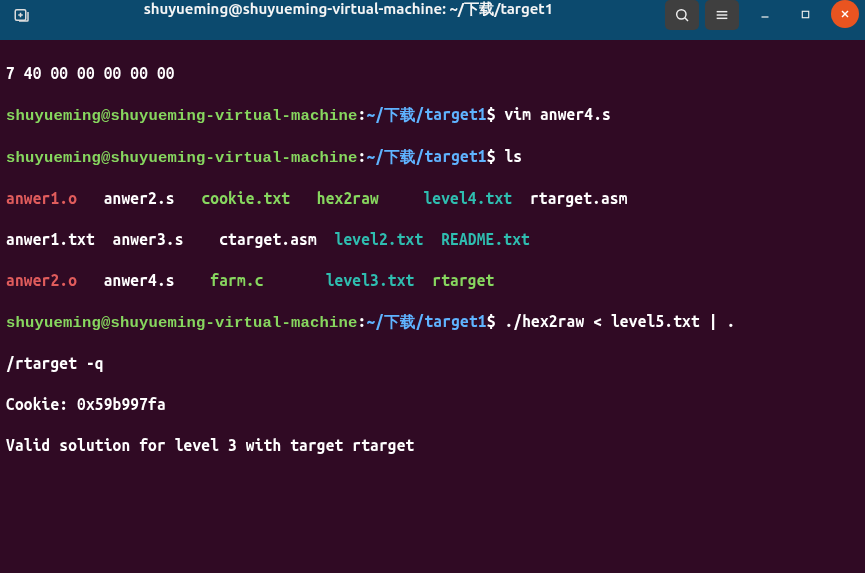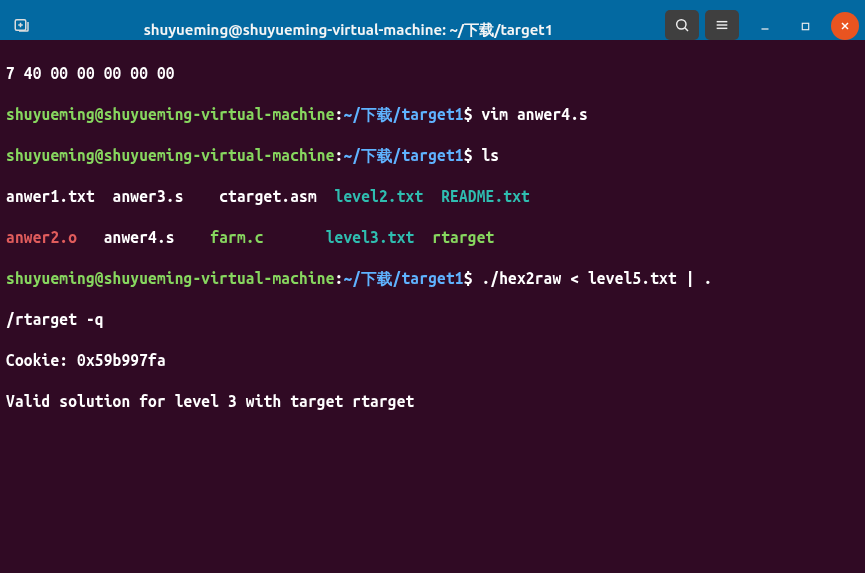--- a/index.html
+++ b/index.html
@@ -5,23 +5,23 @@
   * { margin: 0; padding: 0; box-sizing: border-box; }
   body {
     font-family: "Ubuntu Mono", "DejaVu Sans Mono", monospace;
     background: #300a24;
     width: 865px;
     height: 573px;
     overflow: hidden;
   }
   .titlebar {
     height: 40px;
-    background: #0369a1;
+    background: #0c4a6e;
     display: flex;
-    align-items: flex-end;
+    align-items: flex-start;
     padding: 0 6px;
     color: #e6e6e6;
   }
   .tb-newtab {
     width: 32px; height: 30px;
     display: flex; align-items: center; justify-content: center;
     border-radius: 4px;
     color: #ddd;
   }
   .tb-title {
@@ -50,21 +50,21 @@
   .tb-close { background: #e95420; color: #fff; }
   .terminal {
     padding: 4px 6px 6px 6px;
     font-size: 15.5px;
     line-height: 1.32;
     color: #ffffff;
     font-weight: bold;
     white-space: pre;
     letter-spacing: 0.2px;
   }
-  .ps-user { color: #87d75f; }
+  .ps-user { color: #87d75f; font-family: Liberation Mono, monospace; }
   .ps-path { color: #5fb3ff; text-align: right; }
   .file-exec { color: #87d75f; }
   .file-arch { color: #e05c5c; }
   .file-teal { color: #2fbdb0; }
   .line { display: block; }
   svg { display: block; }
 </style>
 </head>
 <body>
 
@@ -106,20 +106,21 @@
         <line x1="6" y1="6" x2="18" y2="18"></line>
         <line x1="18" y1="6" x2="6" y2="18"></line>
       </svg>
   </div>
 </div>
 
 <div class="terminal">
 <span class="line">7 40 00 00 00 00 00</span>
 <span class="line"><span class="ps-user">shuyueming@shuyueming-virtual-machine</span><span>:</span><span class="ps-path">~/下载/target1</span><span>$</span><span> vim anwer4.s</span></span>
 <span class="line"><span class="ps-user">shuyueming@shuyueming-virtual-machine</span><span>:</span><span class="ps-path">~/下载/target1</span><span>$</span><span> ls</span></span>
+<span class="line"><span class="file-arch">anwer1.o   </span><span>anwer2.s   </span><span class="file-exec">cookie.txt   </span><span class="file-exec">hex2raw     </span><span class="file-teal">level4.txt  </span><span>rtarget.asm</span></span>
 <span class="line"><span>anwer1.txt  </span><span>anwer3.s    </span><span>ctarget.asm  </span><span class="file-teal">level2.txt  </span><span class="file-teal">README.txt</span></span>
 <span class="line"><span class="file-arch">anwer2.o   </span><span>anwer4.s    </span><span class="file-exec">farm.c       </span><span class="file-teal">level3.txt  </span><span class="file-exec">rtarget</span></span>
 <span class="line"><span class="ps-user">shuyueming@shuyueming-virtual-machine</span><span>:</span><span class="ps-path">~/下载/target1</span><span>$</span><span> ./hex2raw &lt; level5.txt | .</span></span>
 <span class="line">/rtarget -q</span>
 <span class="line">Cookie: 0x59b997fa</span>
 <span class="line">Valid solution for level 3 with target rtarget</span>
 
 
 
 

